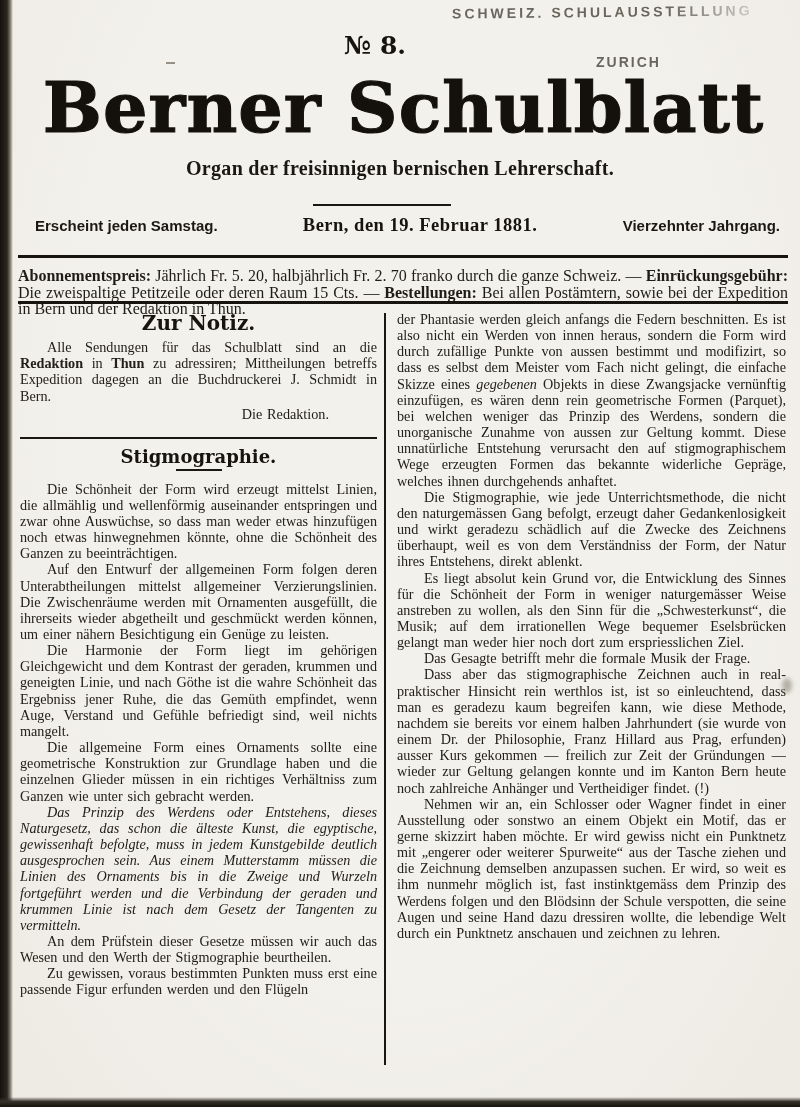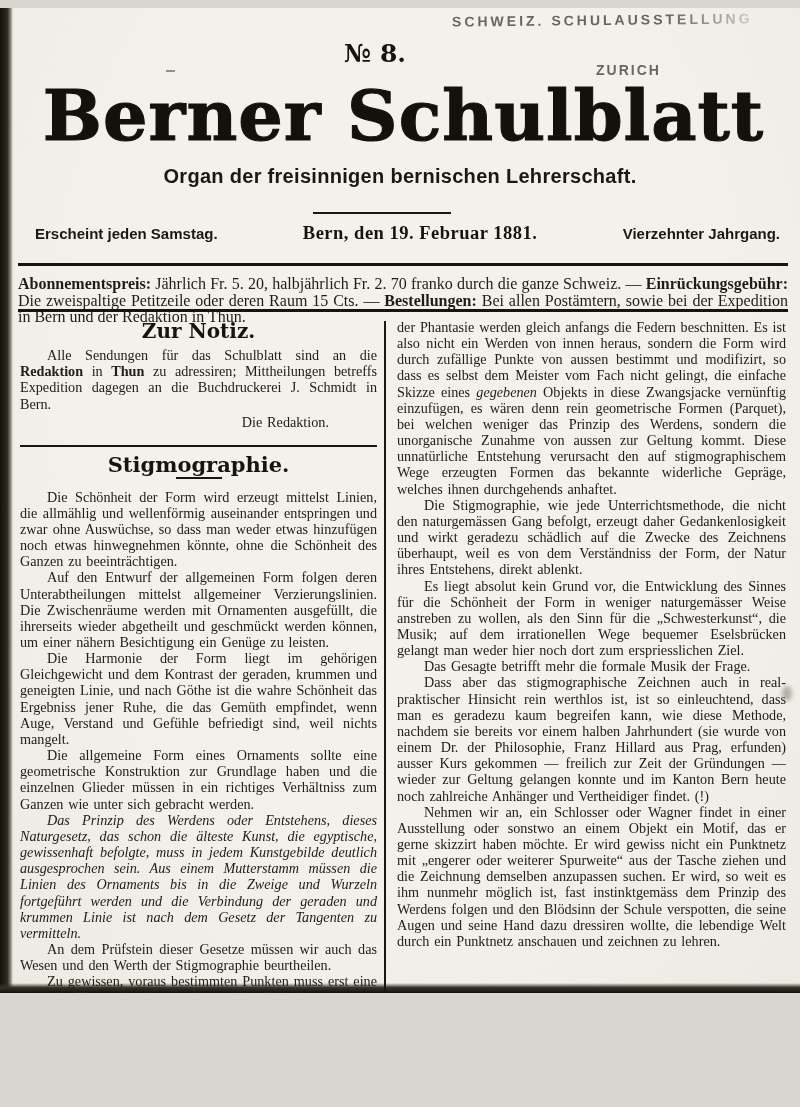--- a/index.html
+++ b/index.html
@@ -1,18 +1,18 @@
 <!DOCTYPE html>
 <html><head>
 <meta charset="utf-8">
 <title>Berner Schulblatt</title>
 <style>
   html,body { margin:0; padding:0; background:#d8d5cf; }
   .page {
-    position:relative; width:800px; height:985px; margin:8px auto;
+    position:relative; width:800px; height:1107px; margin:0 auto;
     background:radial-gradient(ellipse at 50% 38%, #f3f1ec 55%, #edeae3 100%);
     overflow:hidden; color:#232019;
   }
   
   .edge-left { position:absolute; left:0; top:0; bottom:0; width:13px;
     background:linear-gradient(90deg,#14110d 0%,#2c2922 55%,#857f73 80%,rgba(241,239,233,0) 100%); }
   .edge-bottom { position:absolute; left:0; right:0; bottom:0; height:10px;
     background:linear-gradient(0deg,#14110d 0%,#36322a 55%,rgba(241,239,233,0) 100%); }
   
   .stamp { position:absolute; font-family:"Liberation Sans",sans-serif; font-weight:bold;
@@ -22,21 +22,21 @@
     mask-image:linear-gradient(90deg,#000 72%,rgba(0,0,0,.25) 100%); }
   .stamp2 { left:596px; top:54px; font-size:14px; letter-spacing:2px; }
   .issue-no { position:absolute; left:344px; top:31px; font-family:"DejaVu Serif",serif;
     font-weight:bold; font-size:25px; color:#17140f; }
   .artifact-dash { position:absolute; left:166px; top:62px; width:9px; height:2px; background:#6d675c; opacity:.7; }
   
   .title { position:absolute; left:0; right:0; top:72px; margin:0; text-align:center;
     font-family:"DejaVu Serif",serif; font-weight:bold; font-size:70px; line-height:72px;
     letter-spacing:1px; color:#14110c;padding-left:7px; -webkit-text-stroke:1.1px #14110c; }
   .subtitle { position:absolute; left:0; right:0; top:157px; text-align:center;
-    font-family:Liberation Sans, sans-serif; font-weight:bold; font-size:20px;
+    font-family:Liberation Serif, serif; font-weight:bold; font-size:20px;
     letter-spacing:.3px; color:#1b1813; }
   .small-rule { position:absolute; left:313px; top:204px; width:138px; height:2px; background:#1b1813; }
   .dateline-row { position:absolute; left:35px; right:20px; top:215px;
     display:flex; justify-content:space-between; align-items:baseline;gap:44px; }
   .pub,.vol { font-family:"Liberation Sans",sans-serif; font-weight:bold; font-size:15px; color:#1b1813; }
   .date { font-family:"Liberation Serif",serif; font-weight:bold; font-size:18.5px;
     letter-spacing:.5px; color:#17140f; }
   .rule { position:absolute; left:18px; right:12px; height:3px; background:#171410; }
   .rule-a { top:255px; }
   .rule-b { top:301px; }
@@ -44,21 +44,21 @@
     font-family:"Liberation Serif",serif; font-size:16px; line-height:16.5px;
     text-align:justify; color:#1f1c16; }
   
   .body { position:absolute; left:20px; top:311px; width:766px; height:782px; display:flex;
     font-family:"Liberation Serif",serif; font-size:14.2px; line-height:16.15px; color:#232019; }
   .col-left { width:357px; }
   .col-right { width:389px; margin-left:20px; }
   .col-divider { position:absolute; left:384px; top:313px; width:2px; height:752px; background:#1a1712; }
   .body h2 { font-family:"DejaVu Serif",serif; font-weight:bold; text-align:center;
     font-size:20px; margin:4px 0 8px; color:#17140f; }
-  .body h2.art { font-size:21px; margin:10px 0 4px; }
+  .body h2.art { font-size:18px; margin:10px 0 4px; }
   .title-underline { width:46px; height:1.5px; background:#1a1712; margin:0 auto 10px; }
   .body p { margin:0; text-align:justify; word-spacing:.09em; }
   .body p.indent { text-indent:27px; }
   .sig { text-align:right !important; padding-right:48px; margin-top:2px !important; }
   .section-rule { height:2px; background:#1a1712; margin:15px 0 9px; }
   .italic { font-style:italic; }
   .smudge { position:absolute; left:782px; top:678px; width:10px; height:15px;
     background:#8d887b; border-radius:50%; filter:blur(2px); opacity:.6; }
 </style>
 </head>

